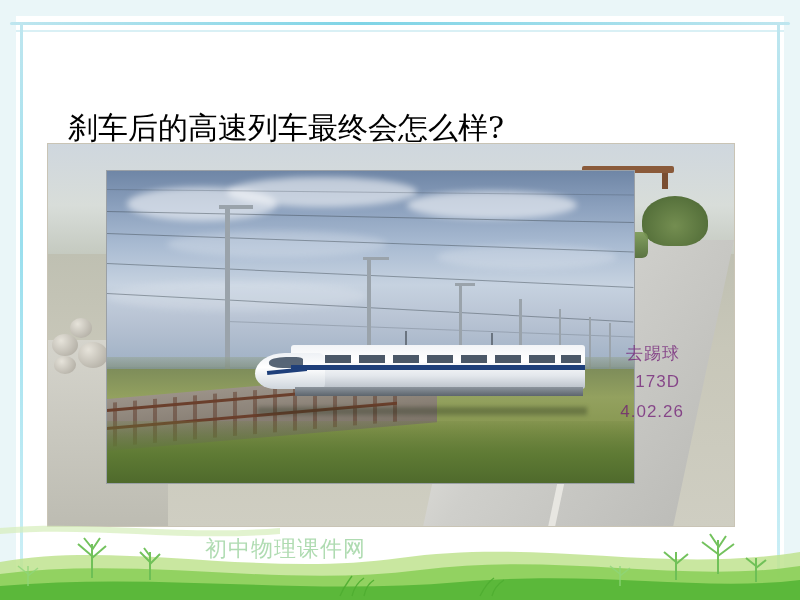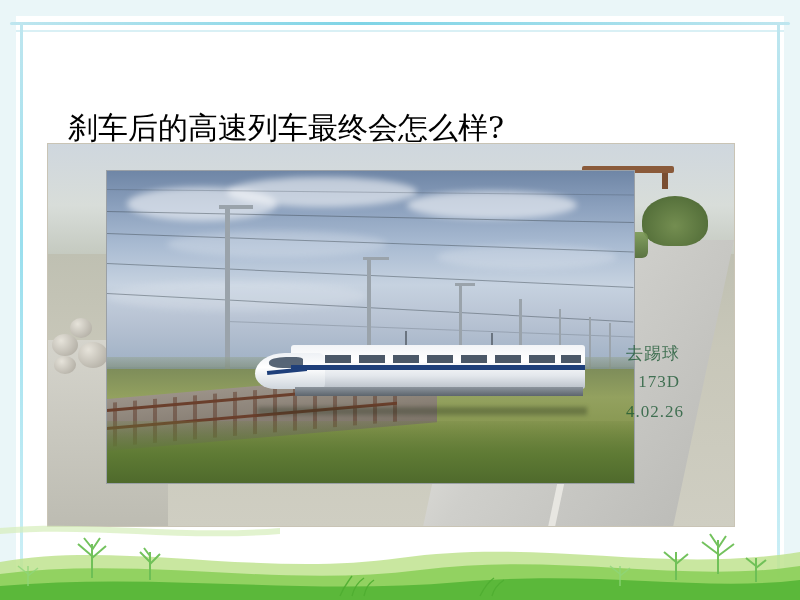--- a/index.html
+++ b/index.html
@@ -314,22 +314,22 @@
   .train-shadow {
     position: absolute; left: 150px; top: 236px; width: 330px; height: 8px;
     background: rgba(40,50,30,.35);
     filter: blur(2px);
   }
 
   
   .cam-text {
     position: absolute;
     right: 54px;
-    color: #14532d;
-    font-family: Liberation Serif, serif;
+    color: #701a75;
+    font-family: Liberation Sans, sans-serif;
     font-size: 17px;
     letter-spacing: 1px;
     opacity: .75;
     white-space: nowrap;
   }
   .cam-1 { top: 198px; }
   .cam-2 { top: 228px; }
   .cam-3 { top: 258px; right: 50px; }
 </style>
 </head>
@@ -473,14 +473,15 @@
       <g stroke="#4fae31" stroke-width="1.4" fill="none" opacity="0.9">
         <path d="M340,96 C344,86 348,82 352,76"></path>
         <path d="M352,96 C354,88 358,82 364,78"></path>
         <path d="M364,96 C366,88 368,84 374,80"></path>
         <path d="M480,96 C484,88 488,82 494,78"></path>
         <path d="M492,96 C494,88 498,84 504,80"></path>
       </g>
     </svg>
   </div>
 
+  <div class="footer-text">初中物理课件网</div>
 
 </div>
 
 </body></html>

